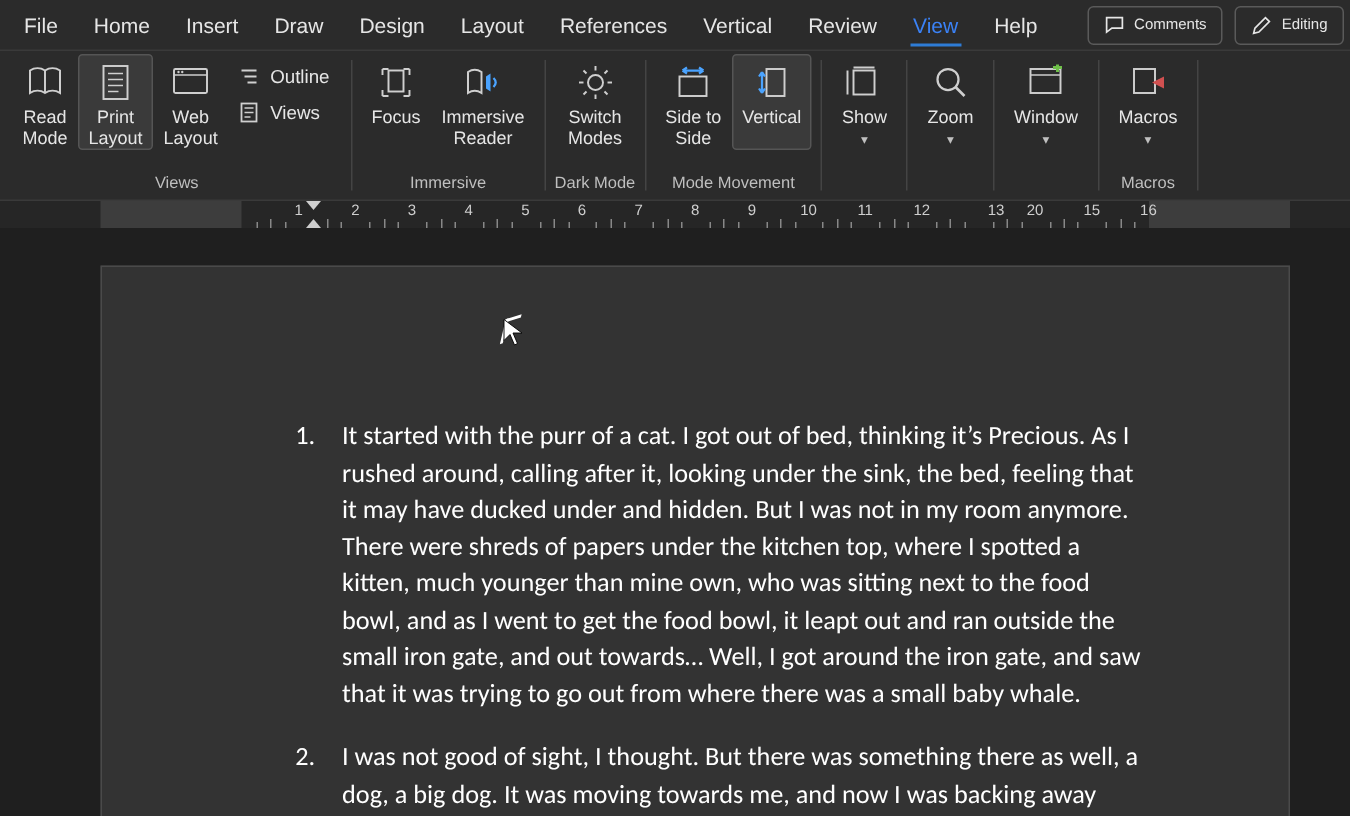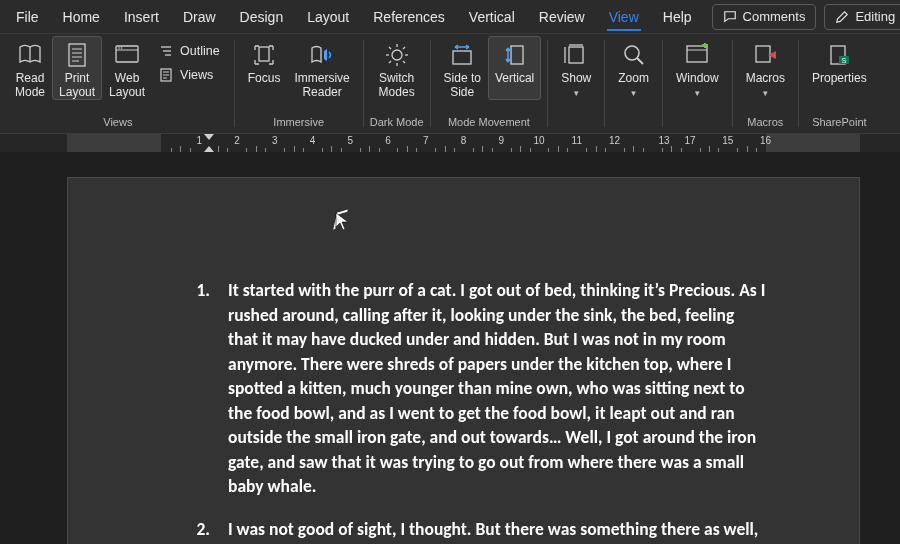--- a/index.html
+++ b/index.html
@@ -3,21 +3,21 @@
 <meta charset="utf-8">
 <style>
   * { margin: 0; padding: 0; box-sizing: border-box; }
   html, body { width: 900px; height: 544px; overflow: hidden; background: #1f1f1f; font-family: "Segoe UI", Arial, sans-serif; color: #e6e6e6; }
   
   .menubar { height: 34px; display: flex; align-items: center; padding: 0 4px; background: #2b2b2b; border-bottom: 1px solid #3a3a3a; }
   .menubar .tab { padding: 0 12px; height: 34px; line-height: 34px; font-size: 14px; cursor: default; }
   .menubar .tab.active { color: #3b82f6; position: relative; }
   .menubar .tab.active::after { content:""; position:absolute; left:10px; right:10px; bottom:3px; height:2px; background:#2e7cd6; }
   .menubar .spacer { flex: 1; }
-  .menubar .pill { display:flex; align-items:center; gap:6px; height:26px; padding:0 10px; margin-left:8px; border:1px solid #5a5a5a; border-radius:4px; font-size:13px; }
+  .menubar .pill { display:flex; align-items:center; gap:6px; height:26px; padding:0 10px; margin-left:8px; border:1px solid #5a5a5a; border-radius:4px; font-size:10px; }
   
   .ribbon { height: 100px; background:#2b2b2b; border-bottom:1px solid #3a3a3a; display:flex; align-items:stretch; padding:0 6px; }
   .group { display:flex; flex-direction:column; align-items:center; padding:2px 2px 0 2px; }
   .group .items { display:flex; align-items:flex-start; gap:0; height:80px; }
   .group .glabel { font-size:11px; color:#bfbfbf; height:18px; line-height:14px; }
   .sep { width:1px; background:#444; margin:6px 4px; }
   .rbtn { display:flex; flex-direction:column; align-items:center; justify-content:flex-start; padding:4px 6px 0 6px; min-width:44px; font-size:12px; line-height:14px; text-align:center; gap:2px; border:1px solid transparent; border-radius:3px; }
   .rbtn.sel { background:#3a3a3a; border-color:#555; }
   .rbtn .bicon { width:28px; height:28px; display:flex; align-items:center; justify-content:center; }
   .rbtn .lbl2 { min-height:28px; }
@@ -32,21 +32,21 @@
   .pagearea { position:absolute; left:67px; right:40px; top:0; bottom:0; }
   .ruler { position:relative; height:18px; }
   .ruler .tick { position:absolute; bottom:0; width:1px; background:#888; }
   .ruler .num { position:absolute; top:1px; font-size:10px; color:#cfcfcf; transform:translateX(-50%); }
   .ruler .margin { position:absolute; top:0; bottom:0; background:#3d3d3d; }
   
   .docviewport { position:relative; height:392px; background:#1f1f1f; overflow:hidden; }
   .page { position:absolute; left:67px; top:25px; width:793px; min-height:600px; background:#333333; border:1px solid #4a4a4a; }
   .pagecontent { position:absolute; left:140px; top:100px; width:560px; color:#fff; font-family: Calibri, "Segoe UI", Arial, sans-serif; font-size:17.5px; line-height:24.5px; }
   ol.doclist { list-style:decimal; padding-left:0; margin-left:6px; }
-  ol.doclist li { margin-bottom:18px; padding-left:14px;font-weight:bold; }
+  ol.doclist li { margin-bottom:18px; padding-left:14px; }
   ol.doclist li::marker { font-size:17.5px; }
   .cursor { position:absolute; width:14px; height:20px; pointer-events:none; }
   .cursor::before { content:""; position:absolute; left:0; top:0; border-left:2px solid #fff; border-top:2px solid #fff; width:9px; height:13px; transform:skewY(-30deg) rotate(15deg); background:transparent; }
   .cursor svg { position:absolute; left:0; top:0; }
 </style>
 </head>
 <body>
 
 <div class="menubar">
   <div id="menutabs" style="display:flex;">
@@ -291,35 +291,20 @@
             </svg>
         </span>
         <span class="lbl2"><span>Macros</span><br><span class="caret">▾</span></span>
       </div>
     </div>
     <div class="glabel">Macros</div>
   </div>
 
   <div class="sep"></div>
 
-  <div class="group">
-    <div class="items">
-      <div class="rbtn">
-        <span class="bicon">
-          <svg width="26" height="24" viewBox="0 0 26 24">
-              <rect x="5" y="3" width="14" height="18" fill="none" stroke="#cfcfcf" stroke-width="1.3"></rect>
-              <rect x="13" y="13" width="10" height="8" rx="1" fill="#0f7a5a"></rect>
-              <text x="18" y="19.5" font-size="7" fill="#fff" text-anchor="middle" font-family="Arial">S</text>
-            </svg>
-        </span>
-        <span class="lbl2"><span>Properties</span></span>
-      </div>
-    </div>
-    <div class="glabel">SharePoint</div>
-  </div>
 
 </div>
 
 <div class="rulerwrap">
   <div class="pagearea">
     <div class="ruler" id="ruler">
         <div class="margin" style="left: 0px; width: 94.4048px;"></div>
         <div class="margin" style="left: 698.595px; right: 0px;"></div>
         <div class="tick" style="left: 103.845px; height: 4px;"></div>
         <div class="tick" style="left: 113.286px; height: 6px;"></div>
@@ -369,21 +354,21 @@
         <div class="tick" style="left: 528.667px; height: 6px;"></div>
         <div class="tick" style="left: 538.107px; height: 4px;"></div>
         <div class="num" style="left: 547.548px;">12</div>
         <div class="tick" style="left: 556.988px; height: 4px;"></div>
         <div class="tick" style="left: 566.429px; height: 6px;"></div>
         <div class="tick" style="left: 575.869px; height: 4px;"></div>
         <div class="num" style="left: 561px; margin-left: 36px;">13</div>
         <div class="tick" style="left: 594.75px; height: 4px;"></div>
         <div class="tick" style="left: 604.19px; height: 6px;"></div>
         <div class="tick" style="left: 613.631px; height: 4px;"></div>
-        <div class="num" style="left: 623.071px;">17</div>
+        <div class="num" style="left: 623.071px;">20</div>
         <div class="tick" style="left: 632.512px; height: 4px;"></div>
         <div class="tick" style="left: 641.952px; height: 6px;"></div>
         <div class="tick" style="left: 651.393px; height: 4px;"></div>
         <div class="num" style="left: 660.833px;">15</div>
         <div class="tick" style="left: 670.274px; height: 4px;"></div>
         <div class="tick" style="left: 679.714px; height: 6px;"></div>
         <div class="tick" style="left: 689.155px; height: 4px;"></div>
         <div class="num" style="left: 698.595px;">16</div>
         <div style="position: absolute; left: 137.362px; top: 0px; width: 0px; height: 0px; border-left: 5px solid transparent; border-right: 5px solid transparent; border-top: 6px solid rgb(207, 207, 207);"></div>
         <div style="position: absolute; left: 137.362px; top: 12px; width: 0px; height: 0px; border-left: 5px solid transparent; border-right: 5px solid transparent; border-bottom: 6px solid rgb(207, 207, 207);"></div>

